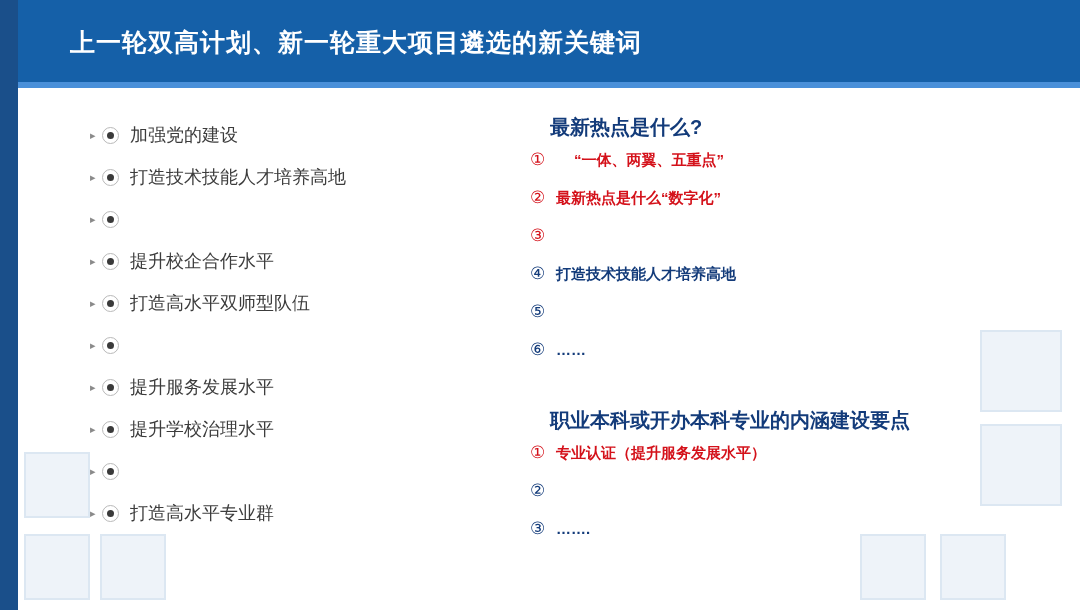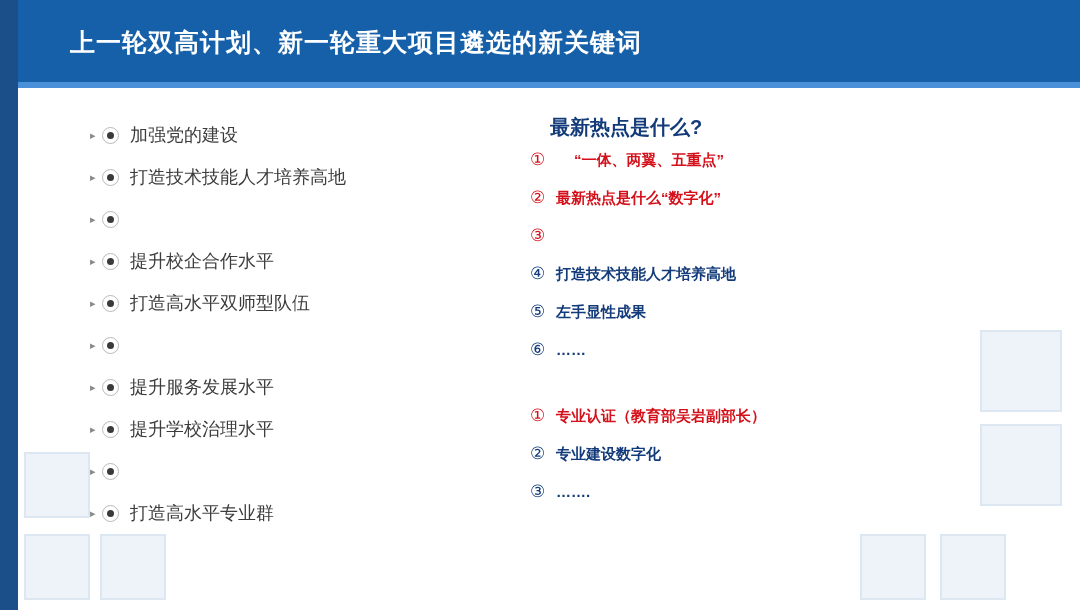--- a/index.html
+++ b/index.html
@@ -241,37 +241,36 @@
       </div>
       <div class="num-row">
         <span class="num-circle c-red">③</span>
       </div>
       <div class="num-row">
         <span class="num-circle c-navy">④</span>
         <span class="num-text c-navy">打造技术技能人才培养高地</span>
       </div>
       <div class="num-row">
         <span class="num-circle c-navy">⑤</span>
-        <span class="num-text c-navy">左手显性成果</span>
       </div>
       <div class="num-row">
         <span class="num-circle c-navy">⑥</span>
         <span class="num-text c-navy">……</span>
       </div>
 
       <div class="gap-block"></div>
 
+      <div class="section-heading">职业本科或开办本科专业的内涵建设要点</div>
 
       <div class="num-row">
         <span class="num-circle c-red">①</span>
-        <span class="num-text c-red">专业认证（教育部吴岩副部长）</span>
+        <span class="num-text c-red">专业认证（提升服务发展水平）</span>
       </div>
       <div class="num-row">
         <span class="num-circle c-navy">②</span>
-        <span class="num-text c-navy">专业建设数字化</span>
       </div>
       <div class="num-row">
         <span class="num-circle c-navy">③</span>
         <span class="num-text c-navy">…….</span>
       </div>
 
     </div>
   </div>
 </div>
 

